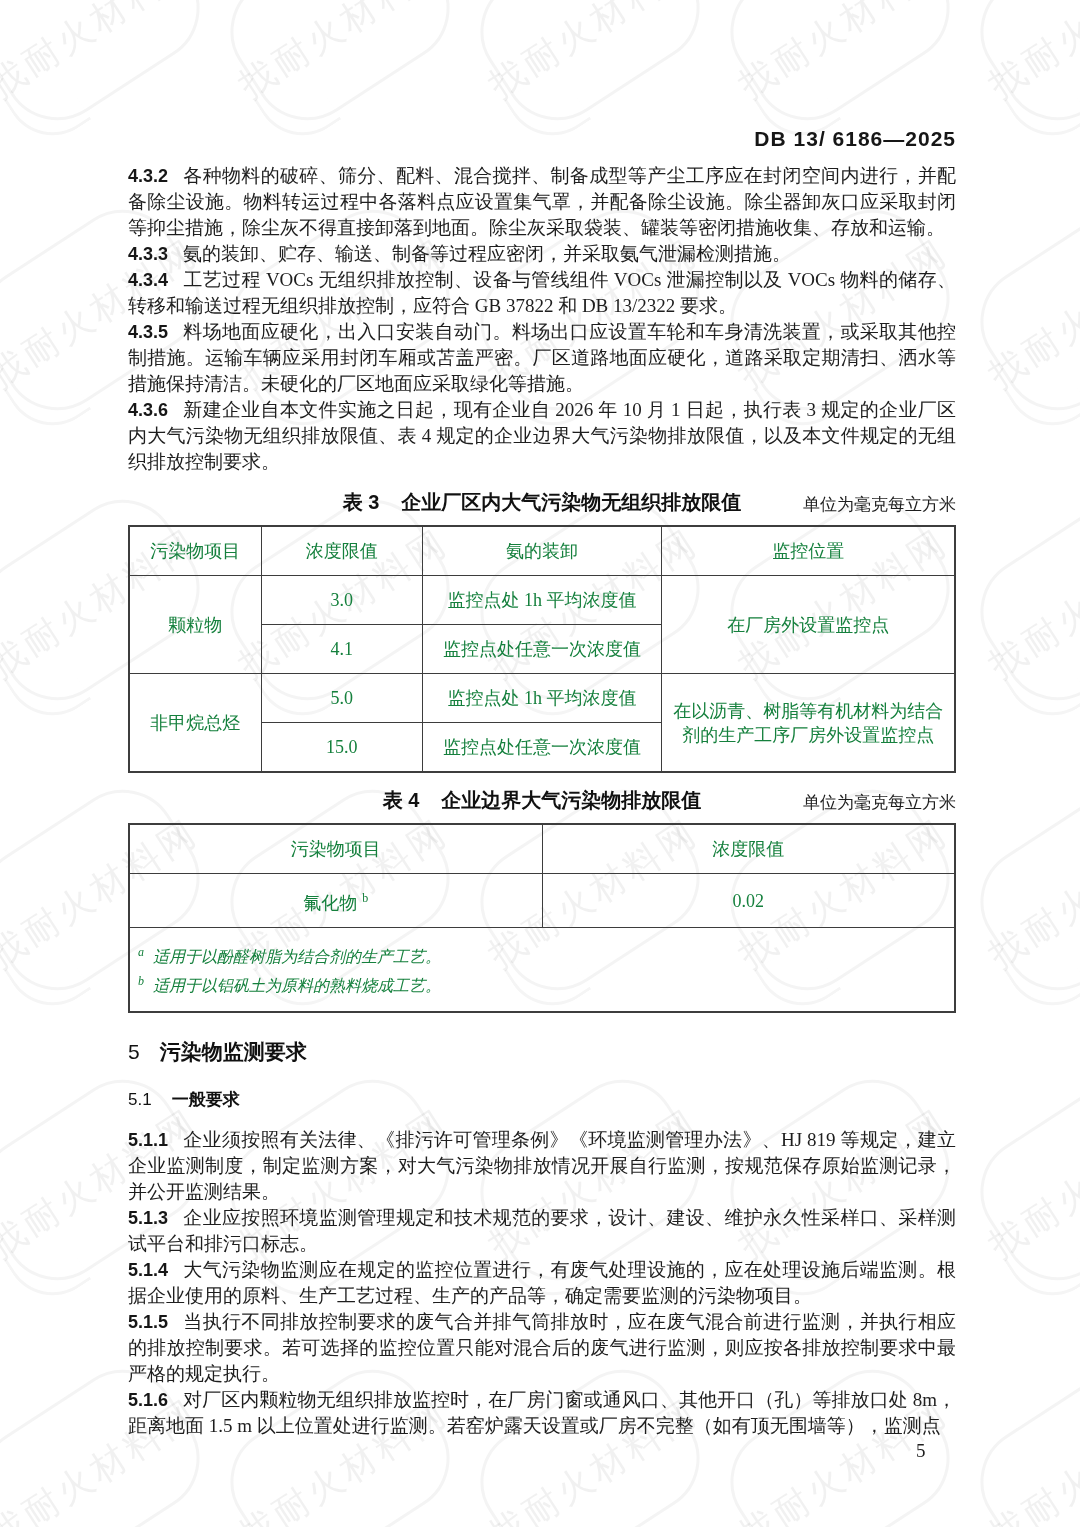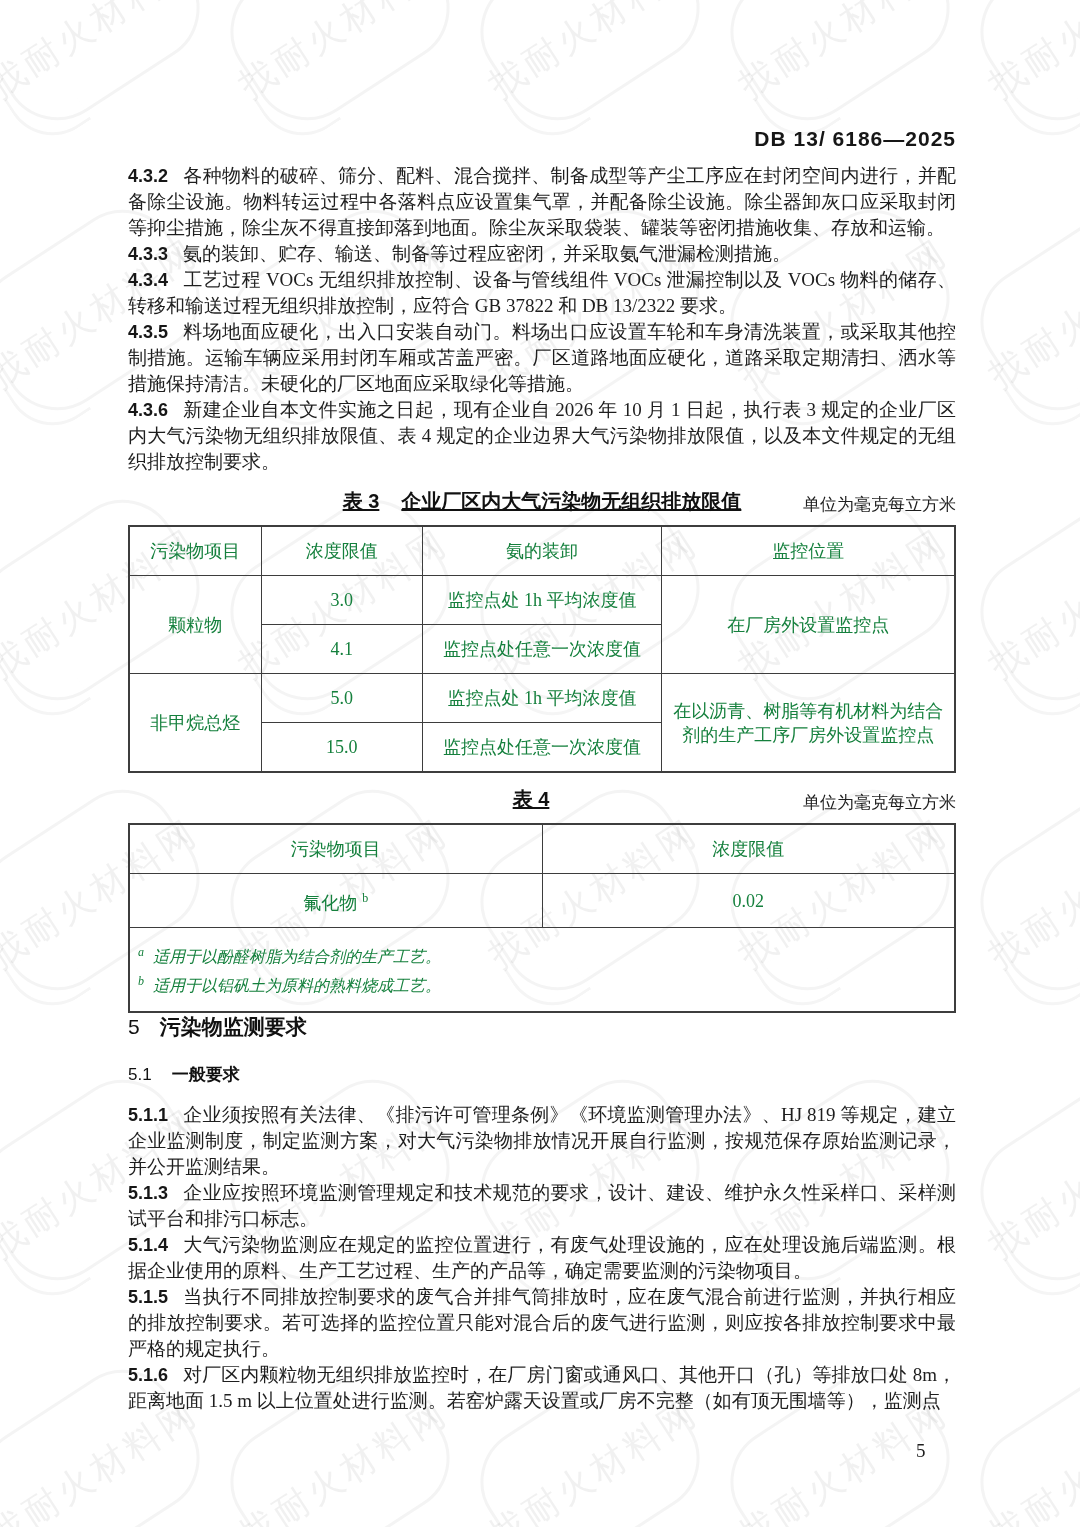--- a/index.html
+++ b/index.html
@@ -25,44 +25,44 @@
                 font-family:"Liberation Sans","DejaVu Sans",sans-serif;
                 font-weight:bold; font-size:21px; letter-spacing:1px; color:#161616; }
   .page-number { position:absolute; top:1440px; left:916px; z-index:2; font-size:19px; color:#1e1e1e; }
   
   .content { position:absolute; left:128px; top:163px; width:828px; z-index:1; }
   .para { font-size:19px; line-height:26px; text-align:justify; text-justify:inter-ideograph; color:#1e1e1e; }
   .para .num { font-family:"Liberation Sans","DejaVu Sans",sans-serif;
                font-weight:bold; font-size:18px; margin-right:15px; color:#161616; }
   
   .tbl-caption { position:relative; height:28px; margin:13px 0 9px;
-                 display:flex; align-items:flex-start; justify-content:center;
+                 display:flex; align-items:flex-end; justify-content:center;
                  font-family:"Liberation Sans","DejaVu Sans",sans-serif;
-                 font-weight:bold; font-size:20px; color:#111;text-decoration:underline; }
+                 font-weight:bold; font-size:20px; color:#111; }
   .tbl-caption .cap-label { margin-right:22px; }
   .tbl-caption .unit { position:absolute; right:0; top:5px;
                  font-family:"Liberation Serif","DejaVu Serif",serif;
                  font-weight:normal; font-size:17px; color:#1e1e1e; }
   
   table.tbl { width:100%; border-collapse:collapse; table-layout:fixed; border:2px solid #3d3d3d; }
   table.tbl th, table.tbl td { border:1px solid #3d3d3d; font-weight:normal;
                  text-align:center; vertical-align:middle;
                  font-size:18px; color:#15803d; padding:12px 8px; line-height:24px; }
   table.tbl3 th { height:44px; }
   table.tbl3 td { height:42px; }
   table.tbl4 th { height:44px; }
   table.tbl4 td.data { height:36px; }
   td .fw-sup, .fn-line sup { font-size:12px; }
   td .fw-sup { vertical-align:super; margin-left:5px; }
   td.fn-cell { text-align:left; padding:9px 10px 11px 24px;font-style:italic; }
   .fn-line { font-size:16px; line-height:24px; text-align:left; }
   .fn-line sup { margin-right:9px; vertical-align:super; }
   
   .h2, .h3 { font-family:"Liberation Sans","DejaVu Sans",sans-serif; color:#111; }
-  .h2 { font-size:21px; font-weight:bold; }
+  .h2 { margin-top:25px; font-size:21px; font-weight:bold; }
   .h3 { margin-top:22px; margin-bottom:16px; font-size:17px; font-weight:bold; }
   .h2 .hnum, .h3 .hnum { font-weight:normal; margin-right:20px; }
 </style>
 </head>
 <body>
 
 <div class="page">
 
   <div class="wm-layer">
       <div class="wm-tile" style="left: -35px; top: -55px;">
@@ -235,20 +235,21 @@
         </tr>
         <tr>
           <td>15.0</td>
           <td>监控点处任意一次浓度值</td>
         </tr>
       </tbody>
     </table>
 
     <div class="tbl-caption">
       <span class="cap-label">表 4</span>
+      <span class="cap-title">企业边界大气污染物排放限值</span>
       <span class="unit">单位为毫克每立方米</span>
     </div>
 
     <table class="tbl tbl4">
       <colgroup>
           <col style="width:50%">
           <col style="width:50%">
         </colgroup>
       <tbody>
         <tr>

